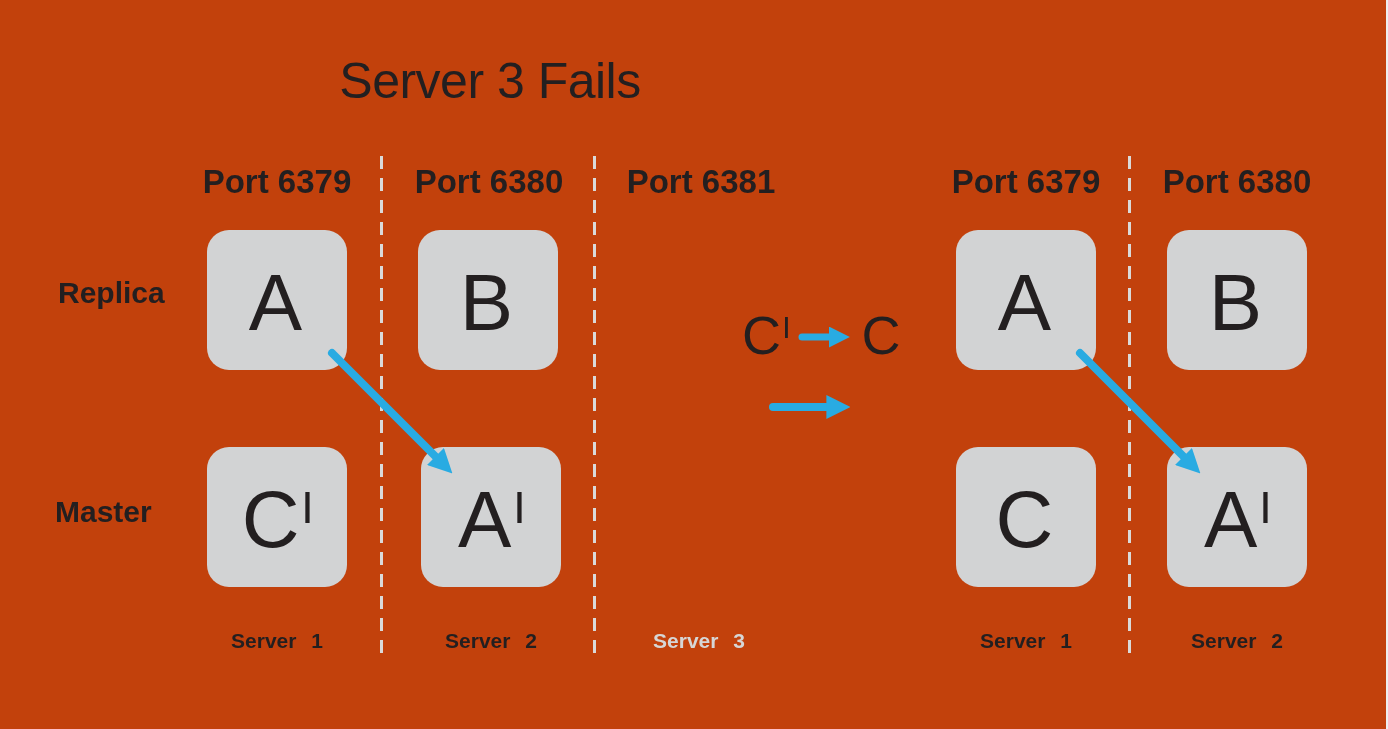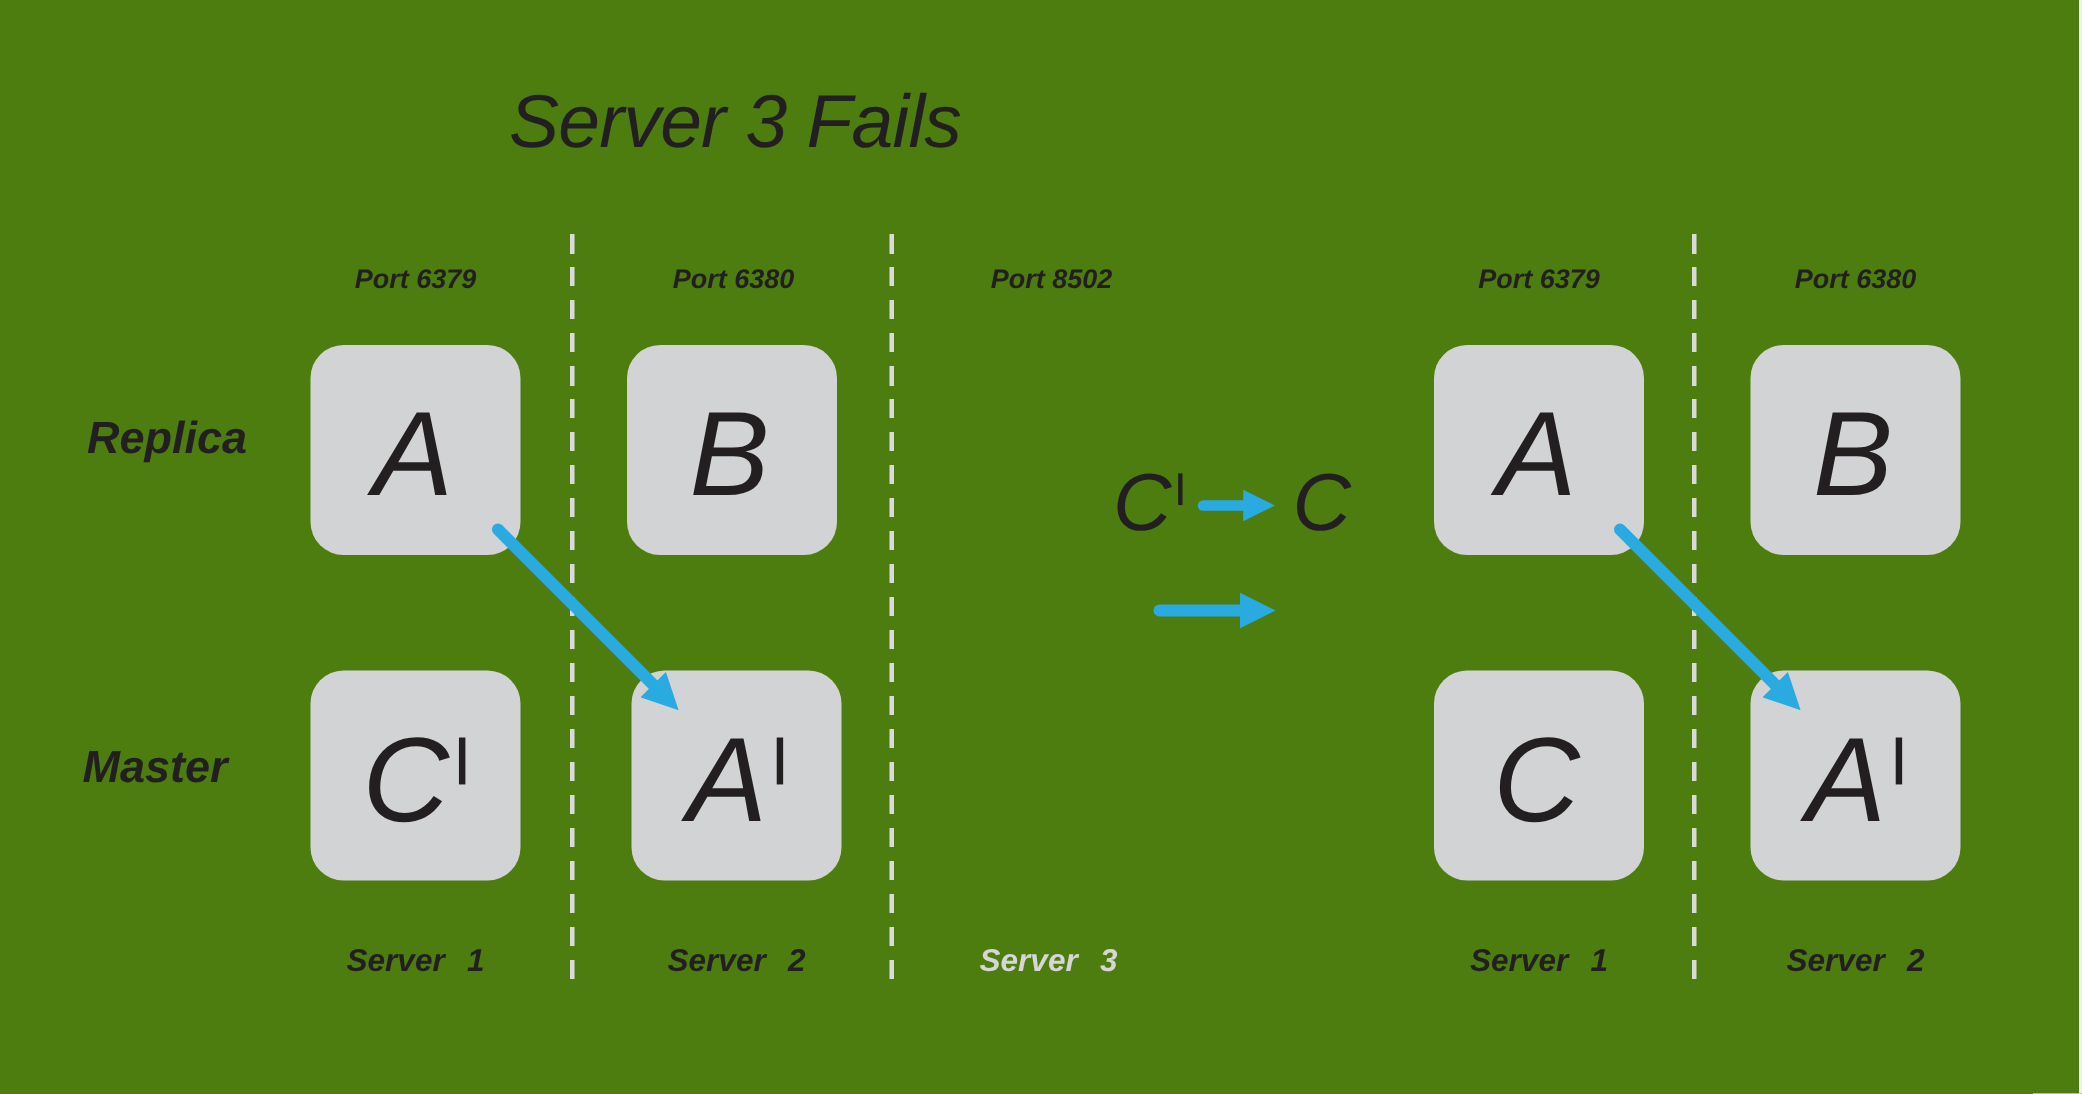--- a/index.html
+++ b/index.html
@@ -1,36 +1,35 @@
 <!DOCTYPE html>
 <html><head>
 <meta charset="utf-8">
 <style>
   html,body{margin:0;padding:0;background:#ffffff;}
   .canvas{
     position:relative;
     width:1388px;height:729px;
-    background:#4d7c0f;
+    background:#c2410c;
     font-family:"Liberation Sans","DejaVu Sans",sans-serif;
     color:#231f20;
     overflow:hidden;
-    font-style:italic;
   }
   .abs{position:absolute;}
   .centered{transform:translateX(-50%);white-space:nowrap;}
 
   .title{
     top:52px;left:490px;
     font-size:50px;font-weight:400;letter-spacing:-0.5px;
     color:#231f20;
   }
 
   .port-label{
-    top:176px;
-    font-size:18px;font-weight:700;
+    top:163px;
+    font-size:33px;font-weight:700;
   }
 
   .row-label{
     font-size:30px;font-weight:600;
   }
   .row-label.master{left:58px;top:276px;}
   .row-label.replica{left:55px;top:495px;}
 
   .vdash{
     width:3px;top:156px;height:502px;
@@ -75,21 +74,21 @@
 
   <div class="abs centered title">Server 3 Fails</div>
 
   <div class="abs vdash" style="left:380px;"></div>
   <div class="abs vdash" style="left:593px;"></div>
   <div class="abs vdash" style="left:1128px;"></div>
   <div class="abs edge-line"></div>
 
   <div class="abs centered port-label" style="left:277px;">Port 6379</div>
   <div class="abs centered port-label" style="left:489px;">Port 6380</div>
-  <div class="abs centered port-label" style="left:701px;">Port 8502</div>
+  <div class="abs centered port-label" style="left:701px;">Port 6381</div>
   <div class="abs centered port-label" style="left:1026px;">Port 6379</div>
   <div class="abs centered port-label" style="left:1237px;">Port 6380</div>
 
   <div class="abs row-label master">Replica</div>
   <div class="abs row-label replica">Master</div>
 
   <div class="abs node" style="left:207px;top:230px;">
     <span class="letter"><span>A</span><span class="prime"></span></span>
   </div>
   <div class="abs node" style="left:418px;top:230px;">

